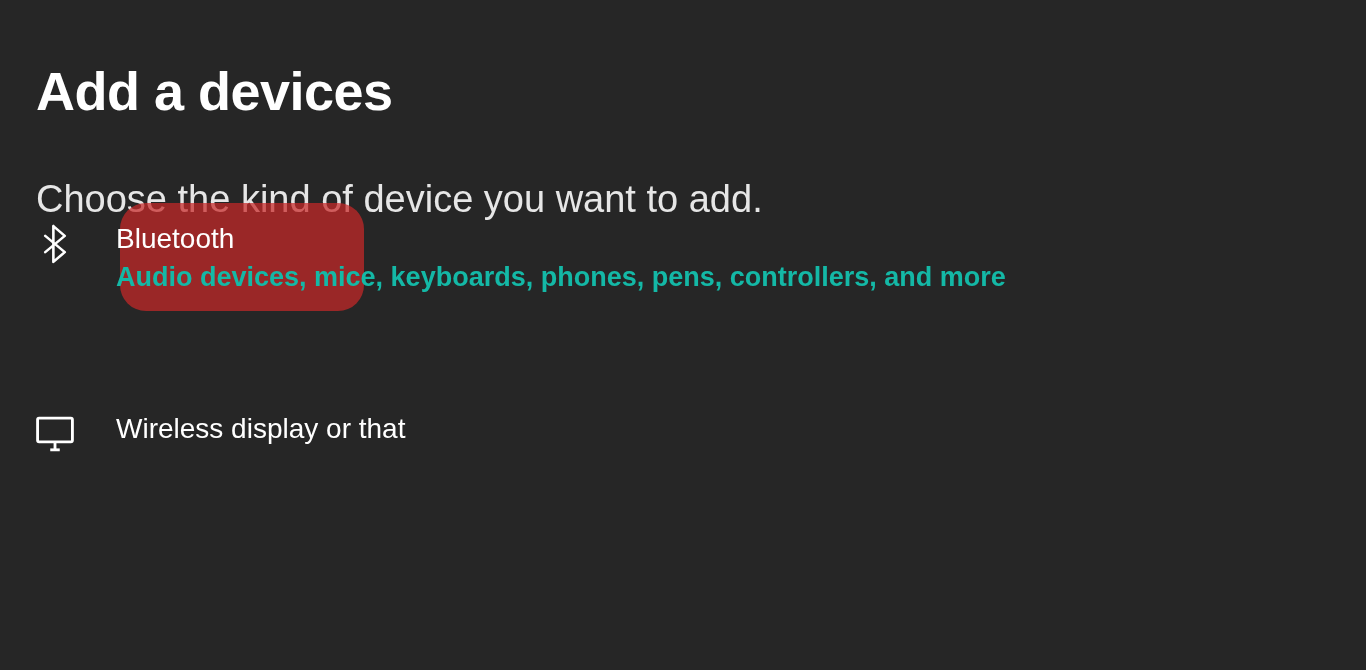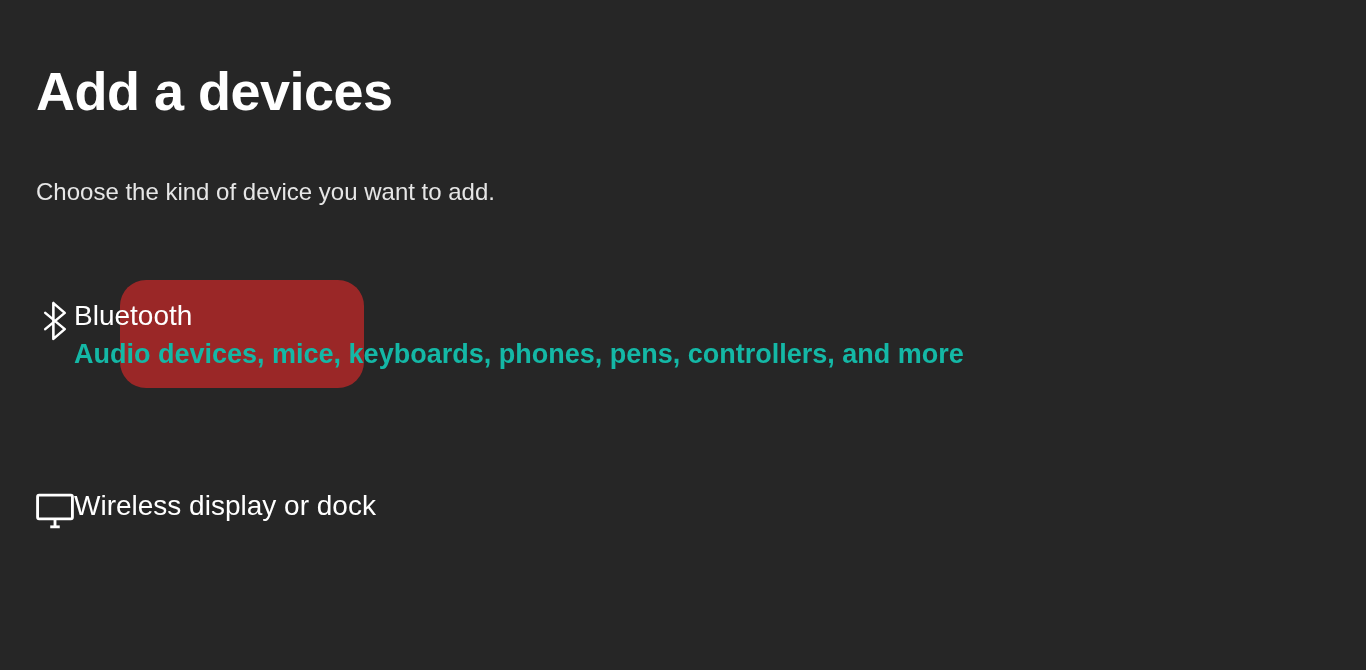--- a/index.html
+++ b/index.html
@@ -17,28 +17,28 @@
       padding: 40px 36px;
     }
     .dialog-title {
       font-size: 54px;
       font-weight: 600;
       letter-spacing: -0.5px;
       margin-bottom: 56px;
       margin-top: 20px;
     }
     .dialog-subtitle {
-      font-size: 24px;
+      font-size: 38px;
       font-weight: 400;
       color: #e6e6e6;
-      margin-bottom: 92px;
     }
     .option-row {
       display: flex;
       align-items: flex-start;
+      gap: 42px;
       margin-bottom: 115px;
       cursor: pointer;
       position: relative;
     }
     .option-icon {
       width: 38px;
       height: 38px;
       flex-shrink: 0;
       margin-top: 4px;
       display: flex;
@@ -102,15 +102,15 @@
 
 <div class="option-row">
   <span class="option-icon">
     <svg width="40" height="36" viewBox="0 0 24 22" fill="none" stroke="#ffffff" stroke-width="1.8" stroke-linejoin="round">
       <rect x="1" y="1" width="22" height="15" rx="1"></rect>
       <line x1="9" y1="21" x2="15" y2="21"></line>
       <line x1="12" y1="16" x2="12" y2="21"></line>
     </svg>
   </span>
   <div class="option-text">
-    <span class="option-title">Wireless display or dock</span>
+    <span class="option-title">Wireless display or that</span>
   </div>
 </div>
 
 </body></html>

